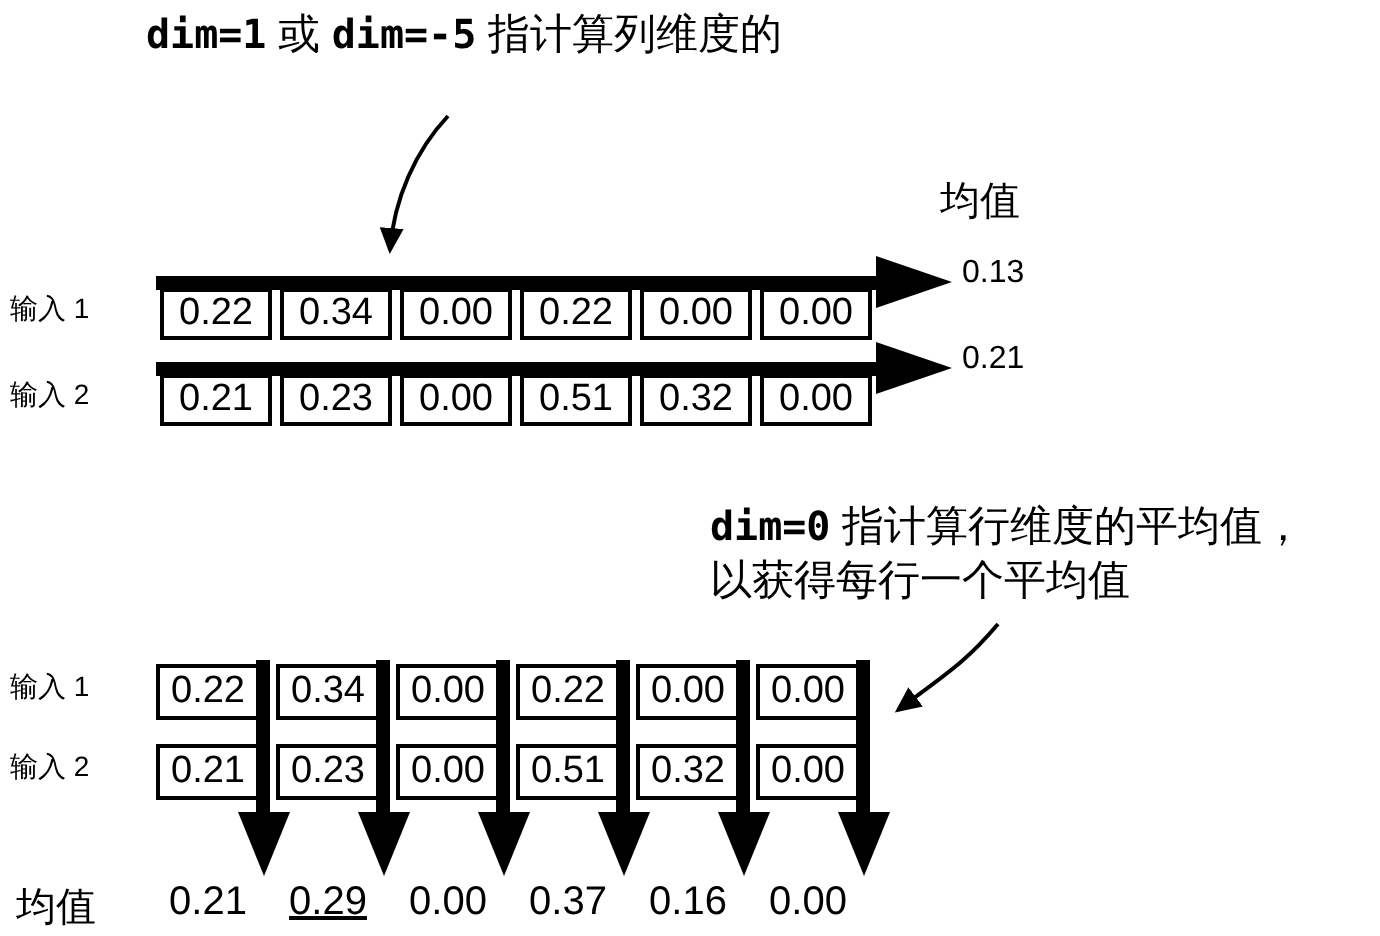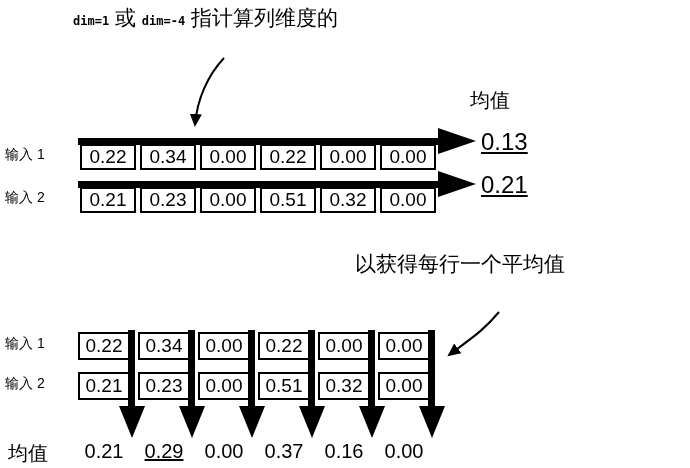--- a/index.html
+++ b/index.html
@@ -3,59 +3,59 @@
 <meta charset="utf-8">
 <style>
   html,body { margin:0; padding:0; background:#ffffff; }
   #stage {
     position:relative; width:690px; height:468px; background:#ffffff;
     font-family:"Liberation Sans","DejaVu Sans",sans-serif; color:#000;
     overflow:hidden;
   }
   .abs { position:absolute; }
   .ann { font-size:21px; line-height:27px; white-space:nowrap; }
-  .code { font-family:"DejaVu Sans Mono","Liberation Mono",monospace; font-weight:bold; font-size:12px; }
+  .code { font-family:"DejaVu Sans Mono","Liberation Mono",monospace; font-weight:bold; font-size:20px; }
   .hdr { font-size:20px; white-space:nowrap; }
   .rowlabel { font-size:14px; white-space:nowrap; }
   .hbar { background:#000; height:7px; }
   .harrow {
     width:0; height:0;
     border-top:13px solid transparent;
     border-bottom:13px solid transparent;
     border-left:38px solid #000;
   }
   .cells-row { display:flex; gap:4px; }
   .cell-t {
     box-sizing:border-box; width:56px; height:26px;
     border:2px solid #000; background:#fff;
     text-align:center; font-size:19px; line-height:22px; white-space:nowrap;
   }
   .cell-b {
     position:absolute; box-sizing:border-box; width:52px; height:28px;
     border:2px solid #000; background:#fff;
     text-align:center; font-size:19px; line-height:24px; white-space:nowrap;
   }
-  .meanval { font-size:24px; white-space:nowrap;text-decoration:underline; }
+  .meanval { font-size:16px; white-space:nowrap; }
   .vbar { position:absolute; width:7px; height:76px; background:#000; }
   .varrow {
     position:absolute; width:0; height:0;
     border-left:13px solid transparent;
     border-right:13px solid transparent;
     border-top:32px solid #000;
   }
   .bmean { position:absolute; width:52px; text-align:center; font-size:20px; white-space:nowrap; }
   svg { display:block; }
 </style>
 </head>
 <body>
 
 <div id="stage">
 
   <div class="abs ann" style="left:73px; top:4px;">
-    <div><span class="code">dim=1</span><span> 或 </span><span class="code">dim=-4</span><span> 指计算列维度的</span></div>
+    <div><span class="code">dim=1</span><span> 或 </span><span class="code">dim=-5</span><span> 指计算列维度的</span></div>
   </div>
 
   <svg class="abs" style="left:178px; top:55px;" width="60" height="80" viewBox="0 0 60 80">
     <defs>
       <marker id="ah1" markerUnits="userSpaceOnUse" markerWidth="16" markerHeight="16" refX="11" refY="7" orient="auto">
         <path d="M0,1 L13,7 L0,13 Z" fill="#000"></path>
       </marker>
     </defs>
     <path d="M46,3 C30,20 19,44 17,70" fill="none" stroke="#000" stroke-width="2" marker-end="url(#ah1)"></path>
   </svg>
@@ -82,20 +82,21 @@
     <div class="cell-t">0.21</div>
     <div class="cell-t">0.23</div>
     <div class="cell-t">0.00</div>
     <div class="cell-t">0.51</div>
     <div class="cell-t">0.32</div>
     <div class="cell-t">0.00</div>
   </div>
   <div class="abs meanval" style="left:481px; top:171px;">0.21</div>
 
   <div class="abs ann" style="left:355px; top:250px;">
+    <div><span class="code">dim=0</span><span> 指计算行维度的平均值，</span></div>
     <div>以获得每行一个平均值</div>
   </div>
 
   <svg class="abs" style="left:435px; top:307px;" width="75" height="60" viewBox="0 0 75 60">
     <defs>
       <marker id="ah2" markerUnits="userSpaceOnUse" markerWidth="16" markerHeight="16" refX="11" refY="7" orient="auto">
         <path d="M0,1 L13,7 L0,13 Z" fill="#000"></path>
       </marker>
     </defs>
     <path d="M64,5 C48,24 38,30 14,48" fill="none" stroke="#000" stroke-width="2" marker-end="url(#ah2)"></path>

